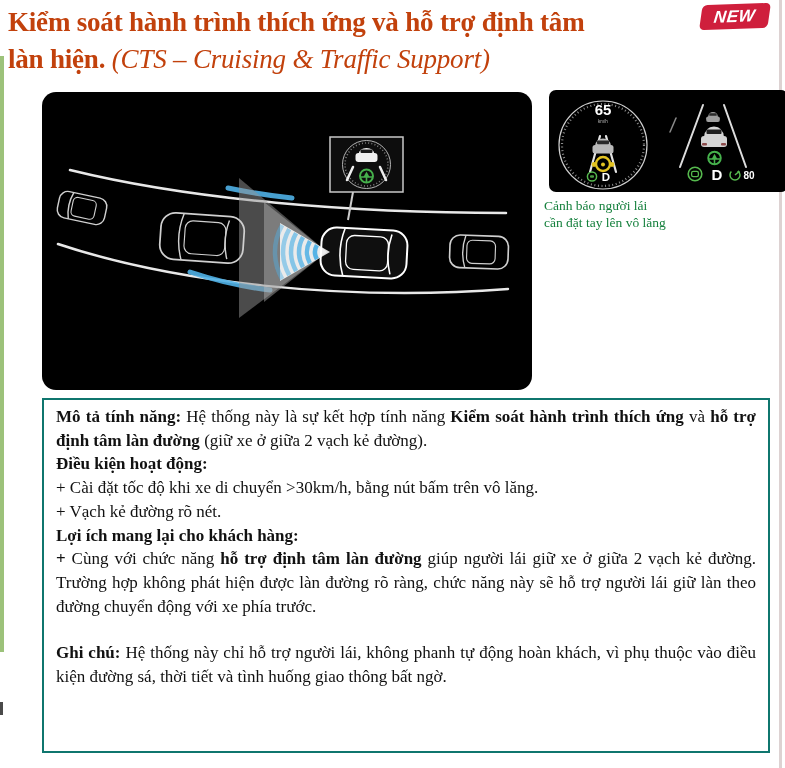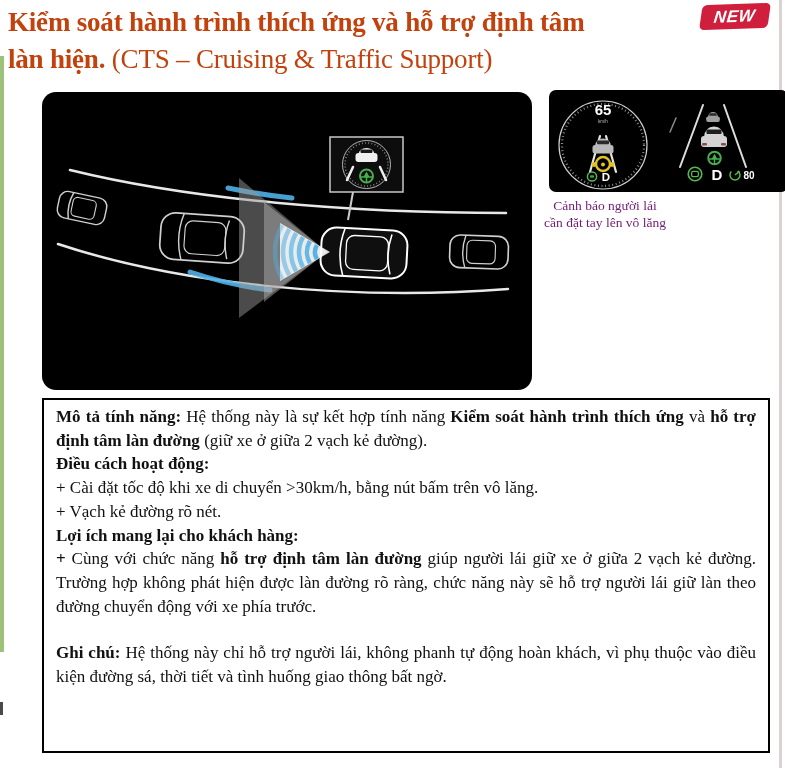--- a/index.html
+++ b/index.html
@@ -7,40 +7,40 @@
         font-family:"Liberation Serif",serif;color:#111;}
 
   
   .green-bar{position:absolute;left:0;top:56px;width:4px;height:596px;background:#9CC27A;}
   .dark-stub{position:absolute;left:0;top:702px;width:3px;height:13px;background:#4a4a4a;}
   .right-edge{position:absolute;left:779px;top:0;width:3px;height:768px;background:#ddd2d2;}
 
   
   .title{position:absolute;left:8px;top:4px;width:700px;font-weight:bold;
          font-size:27px;line-height:37px;letter-spacing:-0.2px;color:#c2410c;}
-  .title .t-italic{font-weight:normal;}
+  .title .t-italic{font-weight:normal;font-style:italic;}
   .badge{position:absolute;left:701px;top:4px;width:68px;height:25px;background:#CF1F3C;
          border-radius:5px;transform:skewX(-10deg) rotate(-2deg);
          display:flex;align-items:center;justify-content:center;}
   .badge span{font-family:"Liberation Sans",sans-serif;font-style:italic;font-weight:900;
               font-size:17px;color:#fff;letter-spacing:.5px;transform:skewX(2deg);}
 
   
   .main-panel{position:absolute;left:42px;top:92px;width:490px;height:298px;background:#000;
               border-radius:14px;overflow:hidden;}
   .mini-panel{position:absolute;width:128px;height:102px;background:#000;border-radius:7px;overflow:hidden;}
   .mini-left{left:549px;top:90px;}
   .mini-right{left:660px;top:90px;}
-  .caption{position:absolute;top:197px;font-size:13.5px;line-height:17px;text-align:center;color:#701a75;}
+  .caption{position:absolute;top:197px;font-size:13.5px;line-height:17px;text-align:left;color:#15803d;}
   .cap-left{left:544px;width:122px;}
   .cap-right{left:662px;width:106px;}
 
   
   .infobox{position:absolute;left:42px;top:398px;width:728px;height:355px;box-sizing:border-box;
-           border:2px solid #000000;background:#fff;padding:5px 12px 10px 12px;}
+           border:2px solid #0f766e;background:#fff;padding:5px 12px 10px 12px;}
   .infobox .para{margin:0;font-size:17px;line-height:23.7px;text-align:justify;}
   .infobox .b{font-weight:bold;}
   .infobox .spacer{height:23px;}
 
   svg text{font-family:"Liberation Sans",sans-serif;}
 </style>
 </head>
 <body>
 
 <div class="page">
@@ -186,21 +186,21 @@
         <polygon points="4.6,-4 2,-3.6 4,-1.6" fill="#56b94e"></polygon>
       </g>
       <text x="89" y="89" text-anchor="middle" font-size="10" font-weight="bold" fill="#ffffff">80</text>
     </svg>
   </div>
 
   <div class="caption cap-left">Cảnh báo người lái cần đặt tay lên vô lăng</div>
 
   <div class="infobox">
       <p class="para"><span class="b">Mô tả tính năng:</span><span> Hệ thống này là sự kết hợp tính năng </span><span class="b">Kiểm soát hành trình thích ứng</span><span> và </span><span class="b">hỗ trợ định tâm làn đường</span><span> (giữ xe ở giữa 2 vạch kẻ đường).</span></p>
-      <p class="para"><span class="b">Điều cách hoạt động:</span></p>
+      <p class="para"><span class="b">Điều kiện hoạt động:</span></p>
       <p class="para"><span>+ Cài đặt tốc độ khi xe di chuyển &gt;30km/h, bằng nút bấm trên vô lăng.</span></p>
       <p class="para"><span>+ Vạch kẻ đường rõ nét.</span></p>
       <p class="para"><span class="b">Lợi ích mang lại cho khách hàng:</span></p>
       <p class="para"><span class="b">+</span><span> Cùng với chức năng </span><span class="b">hỗ trợ định tâm làn đường</span><span> giúp người lái giữ xe ở giữa 2 vạch kẻ đường. Trường hợp không phát hiện được làn đường rõ ràng, chức năng này sẽ hỗ trợ người lái giữ làn theo đường chuyển động với xe phía trước.</span></p>
       <div class="spacer"></div>
       <p class="para"><span class="b">Ghi chú:</span><span> Hệ thống này chỉ hỗ trợ người lái, không phanh tự động hoàn khách, vì phụ thuộc vào điều kiện đường sá, thời tiết và tình huống giao thông bất ngờ.</span></p>
     </div>
 
 </div>
 

